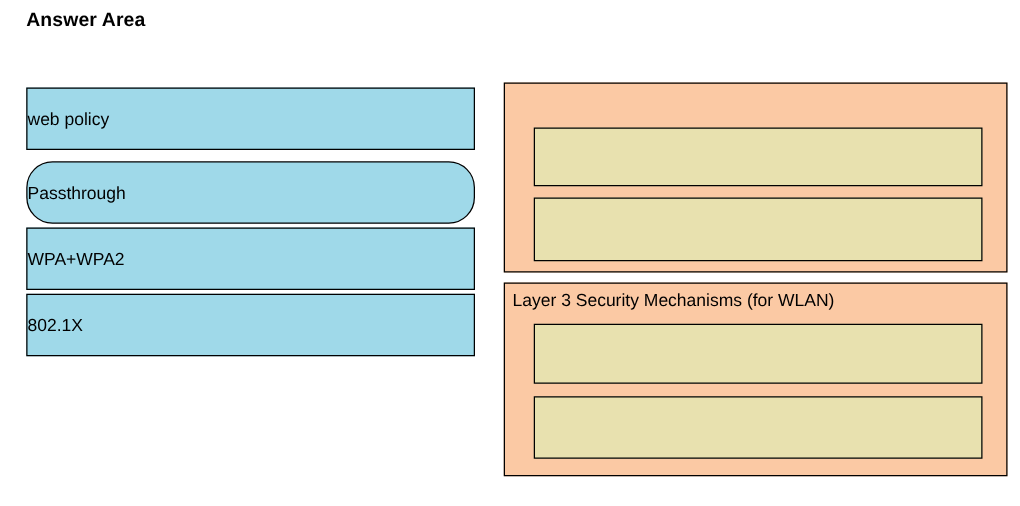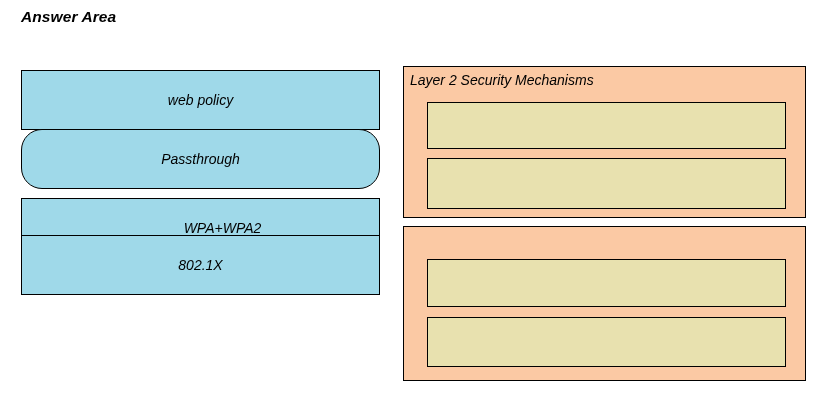--- a/index.html
+++ b/index.html
@@ -10,21 +10,20 @@
   body {
     font-family: "Liberation Sans", sans-serif;
     -webkit-font-smoothing: antialiased;
   }
   #canvas {
     position: relative;
     width: 816px;
     height: 405px;
     background: #ffffff;
     overflow: hidden;
-    font-style: italic;
   }
 
   
   #page-title {
     position: absolute;
     left: 21px;
     top: 8px;
     font-size: 15.5px;
     font-weight: bold;
     color: #000000;
@@ -36,27 +35,26 @@
   #option-list {
     position: absolute;
     left: 21px;
     top: 70px;
     width: 359px;
   }
   .option-tile {
     position: absolute;
     left: 0;
     width: 359px;
-    height: 60px;
+    height: 50px;
     box-sizing: border-box;
     background: #9fd9e9;
     border: 1.6px solid #000000;
     display: flex;
     align-items: center;
-    justify-content: center;
   }
   .option-label {
     font-size: 14px;
     color: #000000;
     line-height: 1;
     text-align: center;
     white-space: nowrap;
   }
 
   
@@ -104,41 +102,41 @@
   <div id="option-list">
 
     <div class="option-tile" style="top:0px;">
       <span class="option-label">web policy</span>
     </div>
 
     <div class="option-tile" style="top:59px;border-radius:21px;">
       <span class="option-label">Passthrough</span>
     </div>
 
-    <div class="option-tile" style="top:128px;padding-left:44px;">
+    <div class="option-tile" style="top:112px;">
       <span class="option-label">WPA+WPA2</span>
     </div>
 
     <div class="option-tile" style="top:165px;">
       <span class="option-label">802.1X</span>
     </div>
 
   </div>
 
   <div class="drop-panel" style="top:66px; height:152px;">
-    <div class="panel-header">Layer 2 Security Mechanisms</div>
     <div class="drop-slot" style="top:35px; height:47px;">
       <span class="slot-text"></span>
     </div>
     <div class="drop-slot" style="top:91px; height:51px;">
       <span class="slot-text"></span>
     </div>
   </div>
 
   <div class="drop-panel" style="top:226px; height:155px;">
+    <div class="panel-header">Layer 3 Security Mechanisms (for WLAN)</div>
     <div class="drop-slot" style="top:32px; height:48px;">
       <span class="slot-text"></span>
     </div>
     <div class="drop-slot" style="top:90px; height:50px;">
       <span class="slot-text"></span>
     </div>
   </div>
 
 </div>
 

